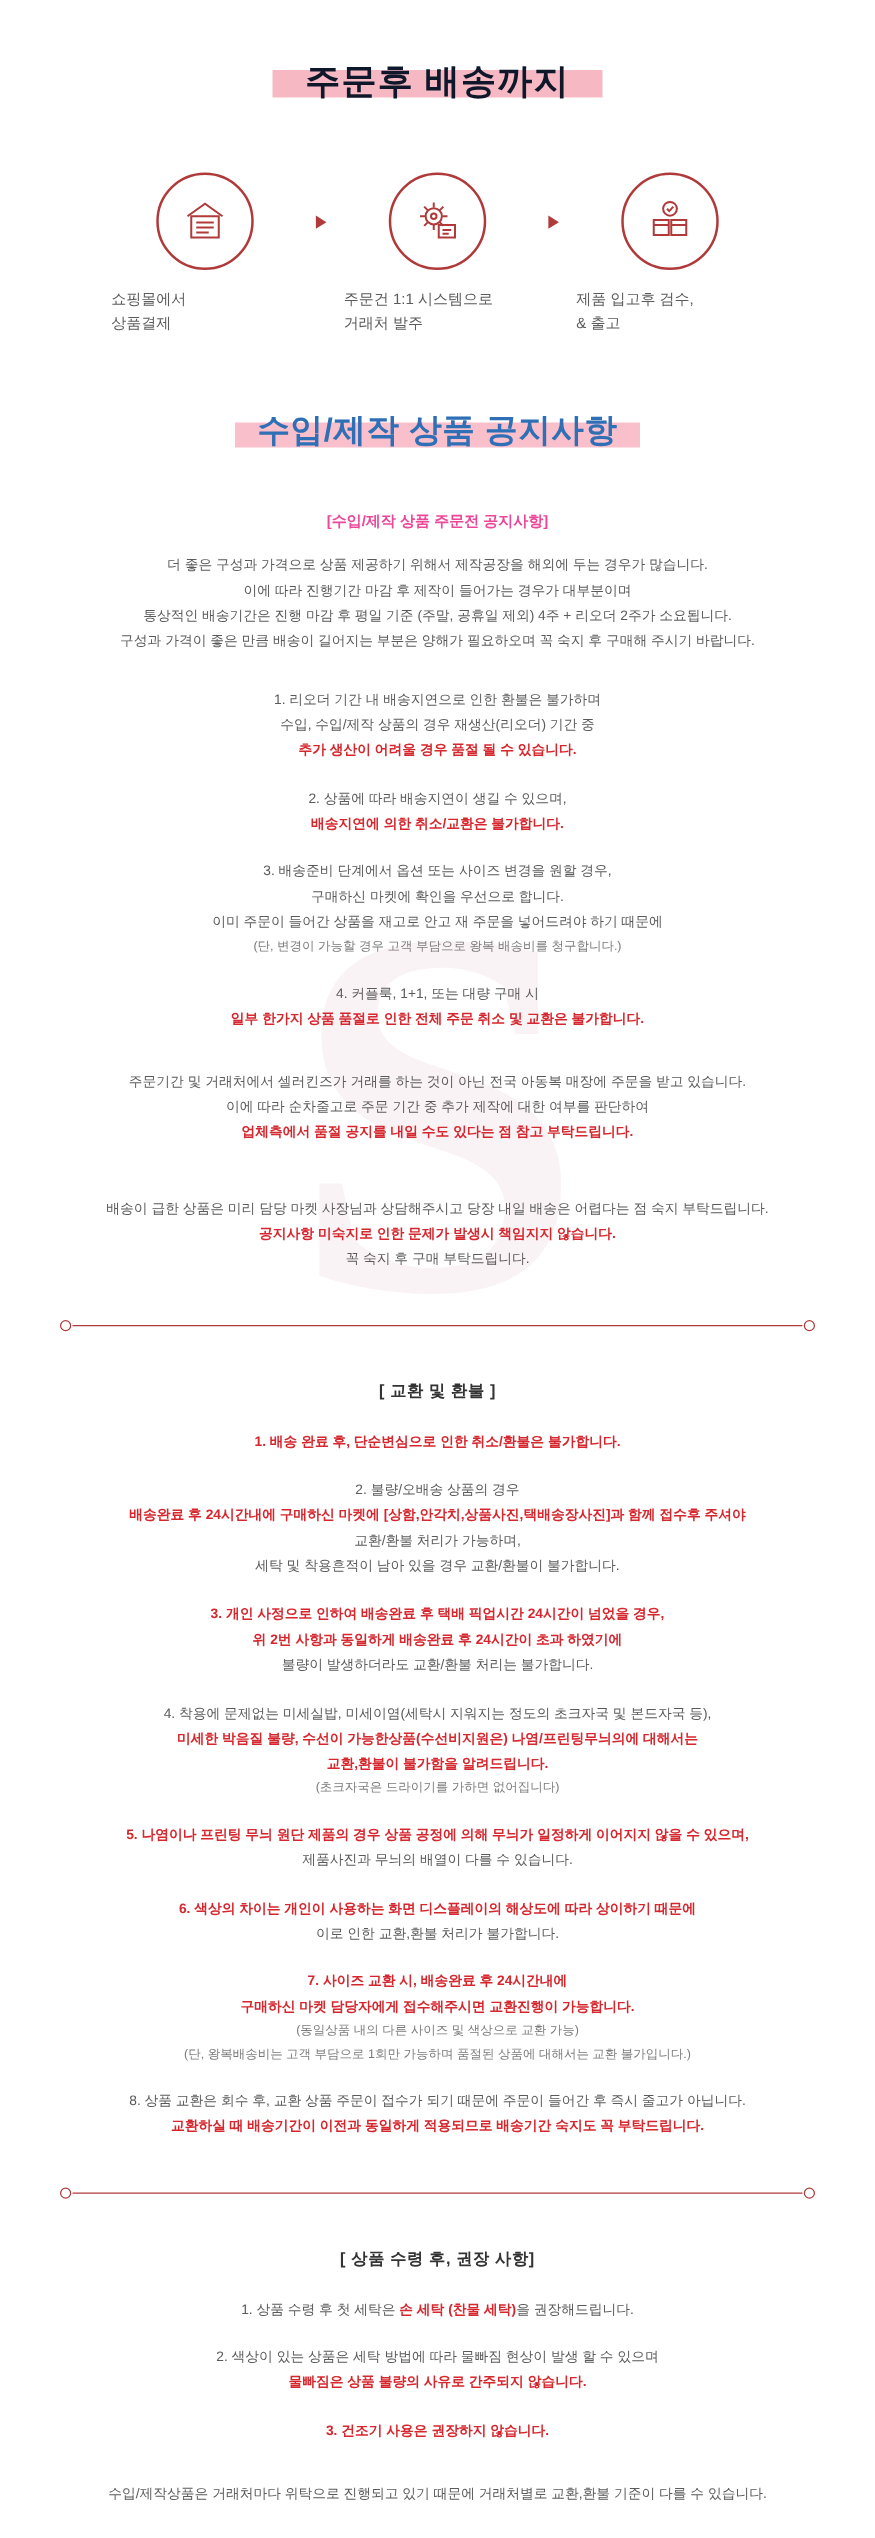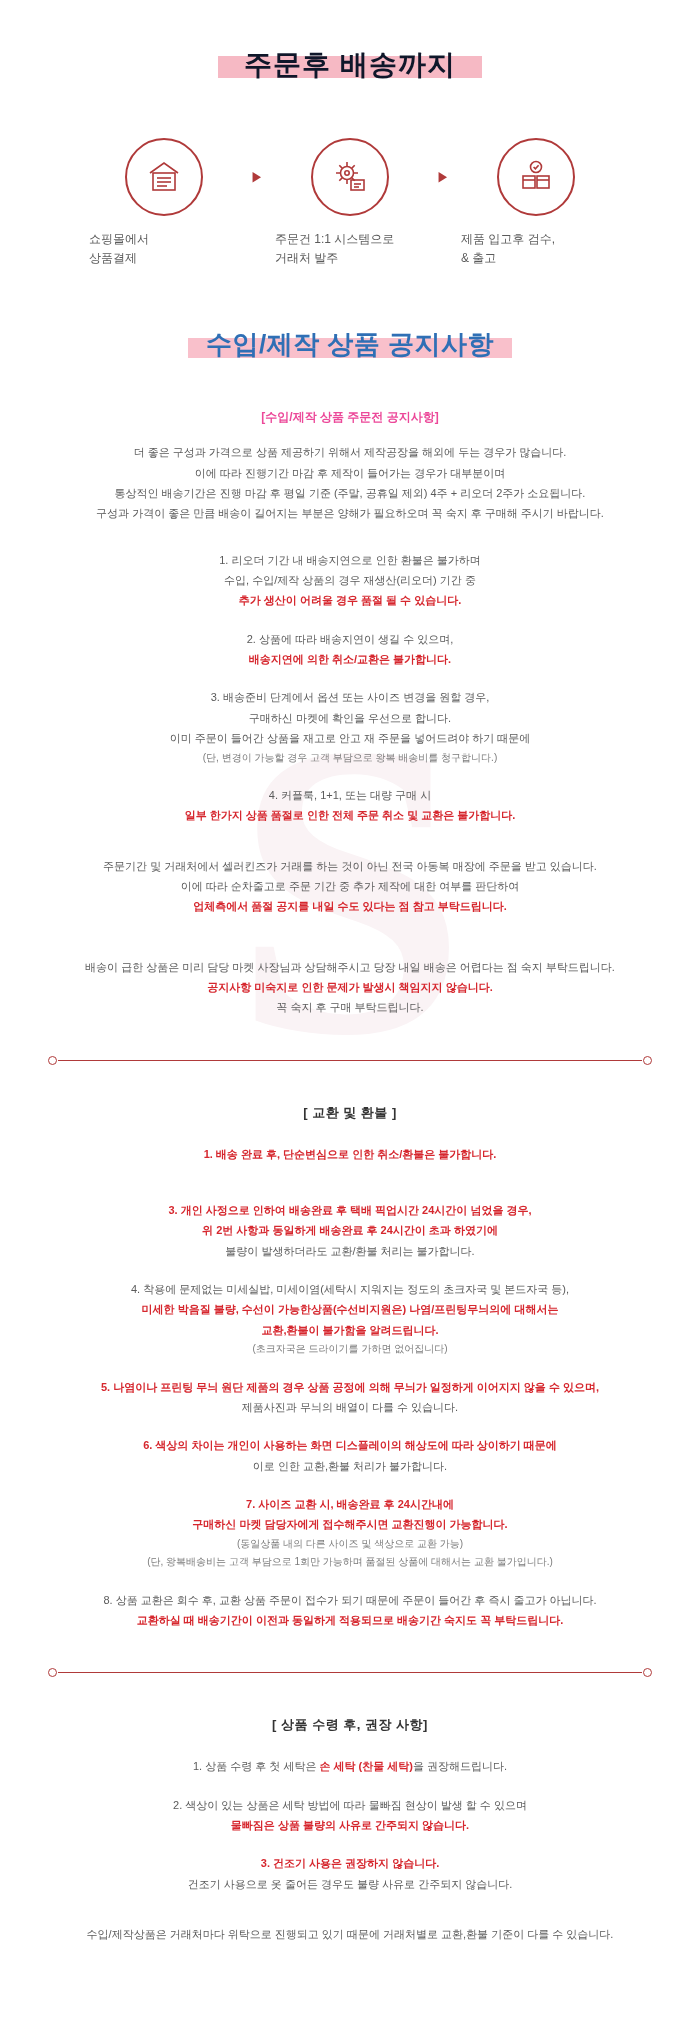--- a/index.html
+++ b/index.html
@@ -321,20 +321,26 @@
     <div class="sub-head">[ 교환 및 환불 ]</div>
 
     <div class="gap-22"></div>
 
     <div class="block">
       <div class="red-b">1. 배송 완료 후, 단순변심으로 인한 취소/환불은 불가합니다.</div>
     </div>
 
     <div class="gap-18"></div>
 
+    <div class="block">
+      <div>2. 불량/오배송 상품의 경우</div>
+      <div class="red-b">배송완료 후 24시간내에 구매하신 마켓에 [상함,안각치,상품사진,택배송장사진]과 함께 접수후 주셔야</div>
+      <div>교환/환불 처리가 가능하며,</div>
+      <div>세탁 및 착용흔적이 남아 있을 경우 교환/환불이 불가합니다.</div>
+    </div>
 
     <div class="gap-18"></div>
 
     <div class="block">
       <div class="red-b">3. 개인 사정으로 인하여 배송완료 후 택배 픽업시간 24시간이 넘었을 경우,</div>
       <div class="red-b">위 2번 사항과 동일하게 배송완료 후 24시간이 초과 하였기에</div>
       <div>불량이 발생하더라도 교환/환불 처리는 불가합니다.</div>
     </div>
 
     <div class="gap-18"></div>
@@ -396,21 +402,20 @@
 
     <div class="block">
       <div>2. 색상이 있는 상품은 세탁 방법에 따라 물빠짐 현상이 발생 할 수 있으며</div>
       <div class="red-b">물빠짐은 상품 불량의 사유로 간주되지 않습니다.</div>
     </div>
 
     <div class="gap-18"></div>
 
     <div class="block">
       <div class="red-b">3. 건조기 사용은 권장하지 않습니다.</div>
-      <div>건조기 사용으로 옷 줄어든 경우도 불량 사유로 간주되지 않습니다.</div>
     </div>
 
     <div class="gap-30"></div>
 
     <div class="block">
       <div>수입/제작상품은 거래처마다 위탁으로 진행되고 있기 때문에 거래처별로 교환,환불 기준이 다를 수 있습니다.</div>
     </div>
 
   </div>
 </div>

